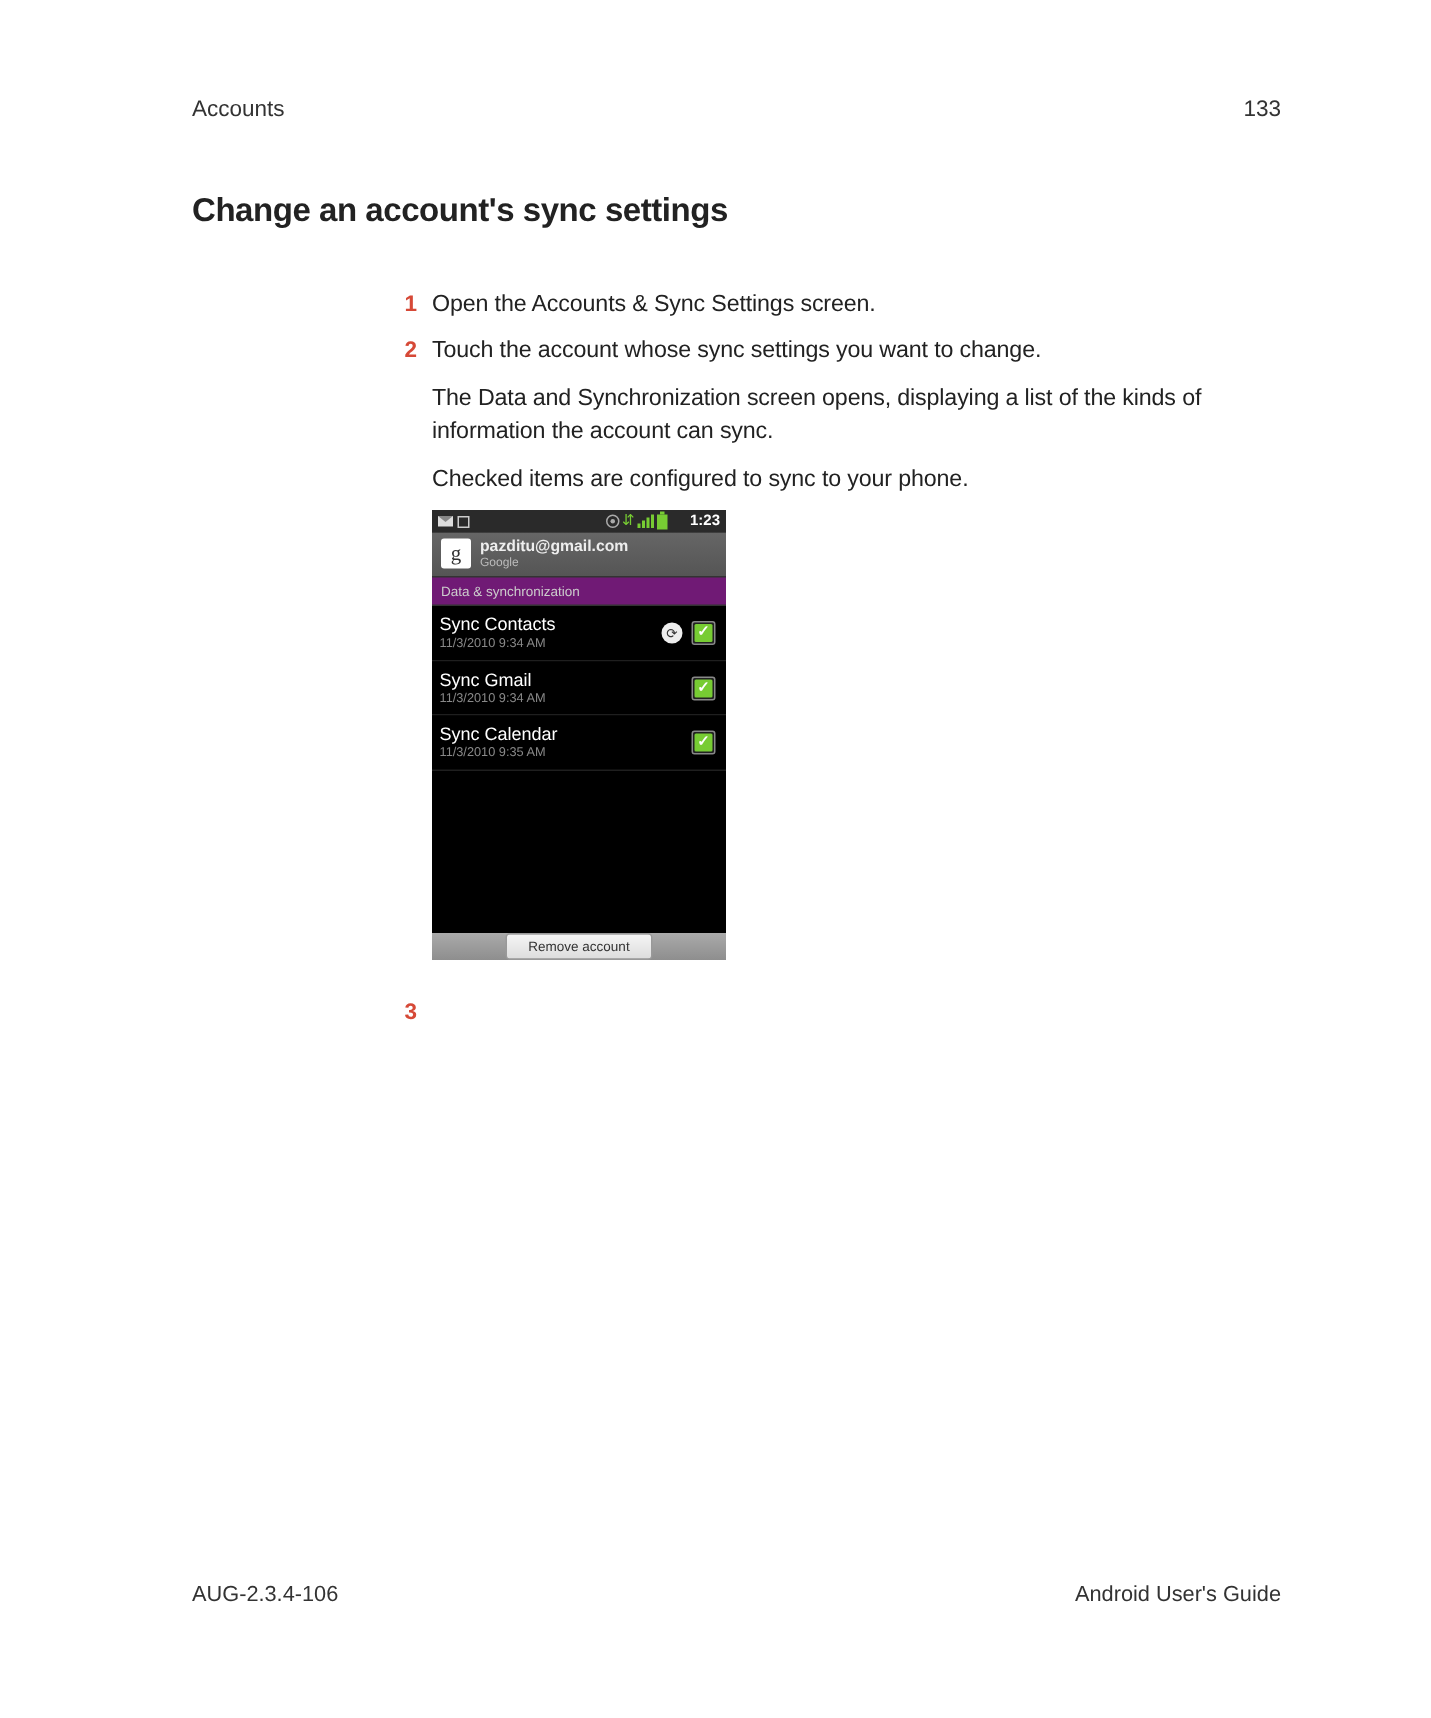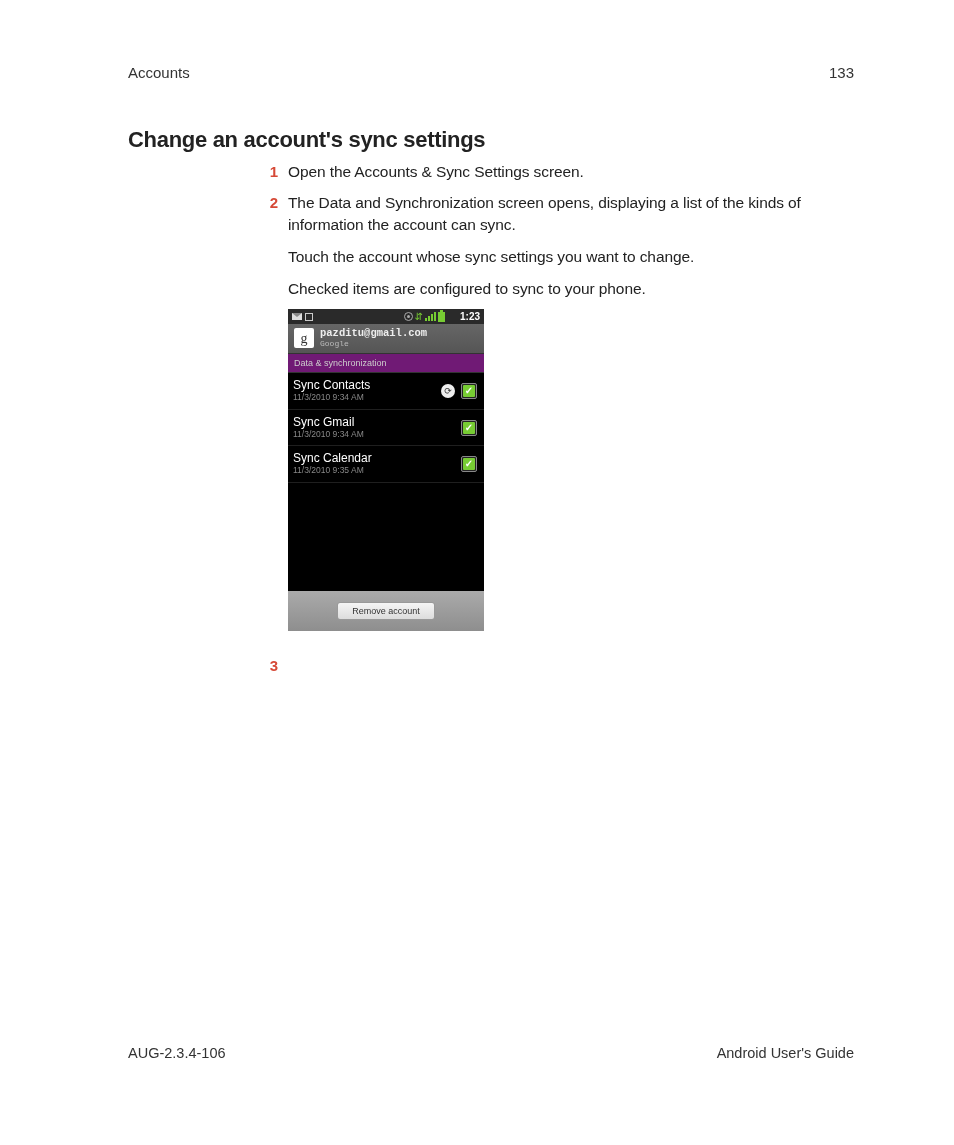--- a/index.html
+++ b/index.html
@@ -18,21 +18,21 @@
     display: flex;
     justify-content: space-between;
     font-size: 15px;
     color: #333;
     margin-bottom: 42px;
     font-weight: 400;
   }
   .page-title {
     font-size: 22px;
     font-weight: 700;
-    margin-bottom: 5px;
+    margin-bottom: 36px;
     letter-spacing: -0.3px;
   }
   .steps { margin-left: 126px; }
   .step { display: flex; margin-bottom: 10px; }
   .step-num {
     color: #d64937;
     font-weight: 700;
     width: 24px;
     flex-shrink: 0;
     text-align: right;
@@ -84,21 +84,21 @@
     align-items: center;
     padding: 4px 6px;
     gap: 6px;
   }
   .g-badge {
     width: 20px; height: 20px; background:#fff;
     display:flex; align-items:center; justify-content:center;
     color:#333; font-family: Georgia, serif; font-size:14px; font-weight:400;
     border-radius:2px;
   }
-  .acct-info { line-height:1.1;font-family:Liberation Mono, monospace; }
+  .acct-info { line-height:1.1; }
   .acct-email { font-weight:700; font-size:10.5px; color:#eee;}
   .acct-type { font-size:8px; color:#bbb;}
 
   .section-header {
     background:#701a75;
     color:#ccc;
     font-size:9px;
     padding:3px 6px;
     border-top:1px solid #333;
     border-bottom:1px solid #333;
@@ -122,35 +122,35 @@
     background:#222; display:flex; align-items:center; justify-content:center;
   }
   .chk-inner {
     width:12px; height:12px; background:#7c3; border-radius:1px;
     display:flex; align-items:center; justify-content:center; color:#fff; font-size:10px; font-weight:700;
   }
   .phone-body-fill { height:108px; background:#000;}
   .phone-footer {
     background:#9a9a9a;
     background:linear-gradient(#aaa,#8e8e8e);
-    padding:11px;
+    padding:0;
     display:flex; justify-content:center;
   }
   .remove-btn {
     background:linear-gradient(#f5f5f5,#ddd);
     border:1px solid #999;
     border-radius:3px;
     padding:3px 14px;
     font-size:9px;
     color:#333;
   }
 
   .page-footer {
     position:absolute;
-    left:128px; right:100px; bottom:82px;
+    left:128px; right:100px; bottom:72px;
     display:flex; justify-content:space-between;
     font-size:14.5px;
     color:#333;
   }
 </style>
 </head>
 <body>
 
 <div class="page-header">
   <span>Accounts</span>
@@ -164,22 +164,22 @@
   <div class="step">
     <div class="step-num">1</div>
     <div class="step-body">
       <p>Open the Accounts &amp; Sync Settings screen.</p>
     </div>
   </div>
 
   <div class="step">
     <div class="step-num">2</div>
     <div class="step-body">
+      <p>Touch the account whose sync settings you want to change.</p>
       <p>The Data and Synchronization screen opens, displaying a list of the kinds of information the account can sync.</p>
-      <p>Touch the account whose sync settings you want to change.</p>
       <p>Checked items are configured to sync to your phone.</p>
 
       <div class="phone">
         <div class="statusbar">
           <div class="status-left">
             <span class="ic ic-env"></span>
             <span class="ic ic-box"></span>
           </div>
           <div class="status-right">
             <span class="ic ic-eye"></span>

